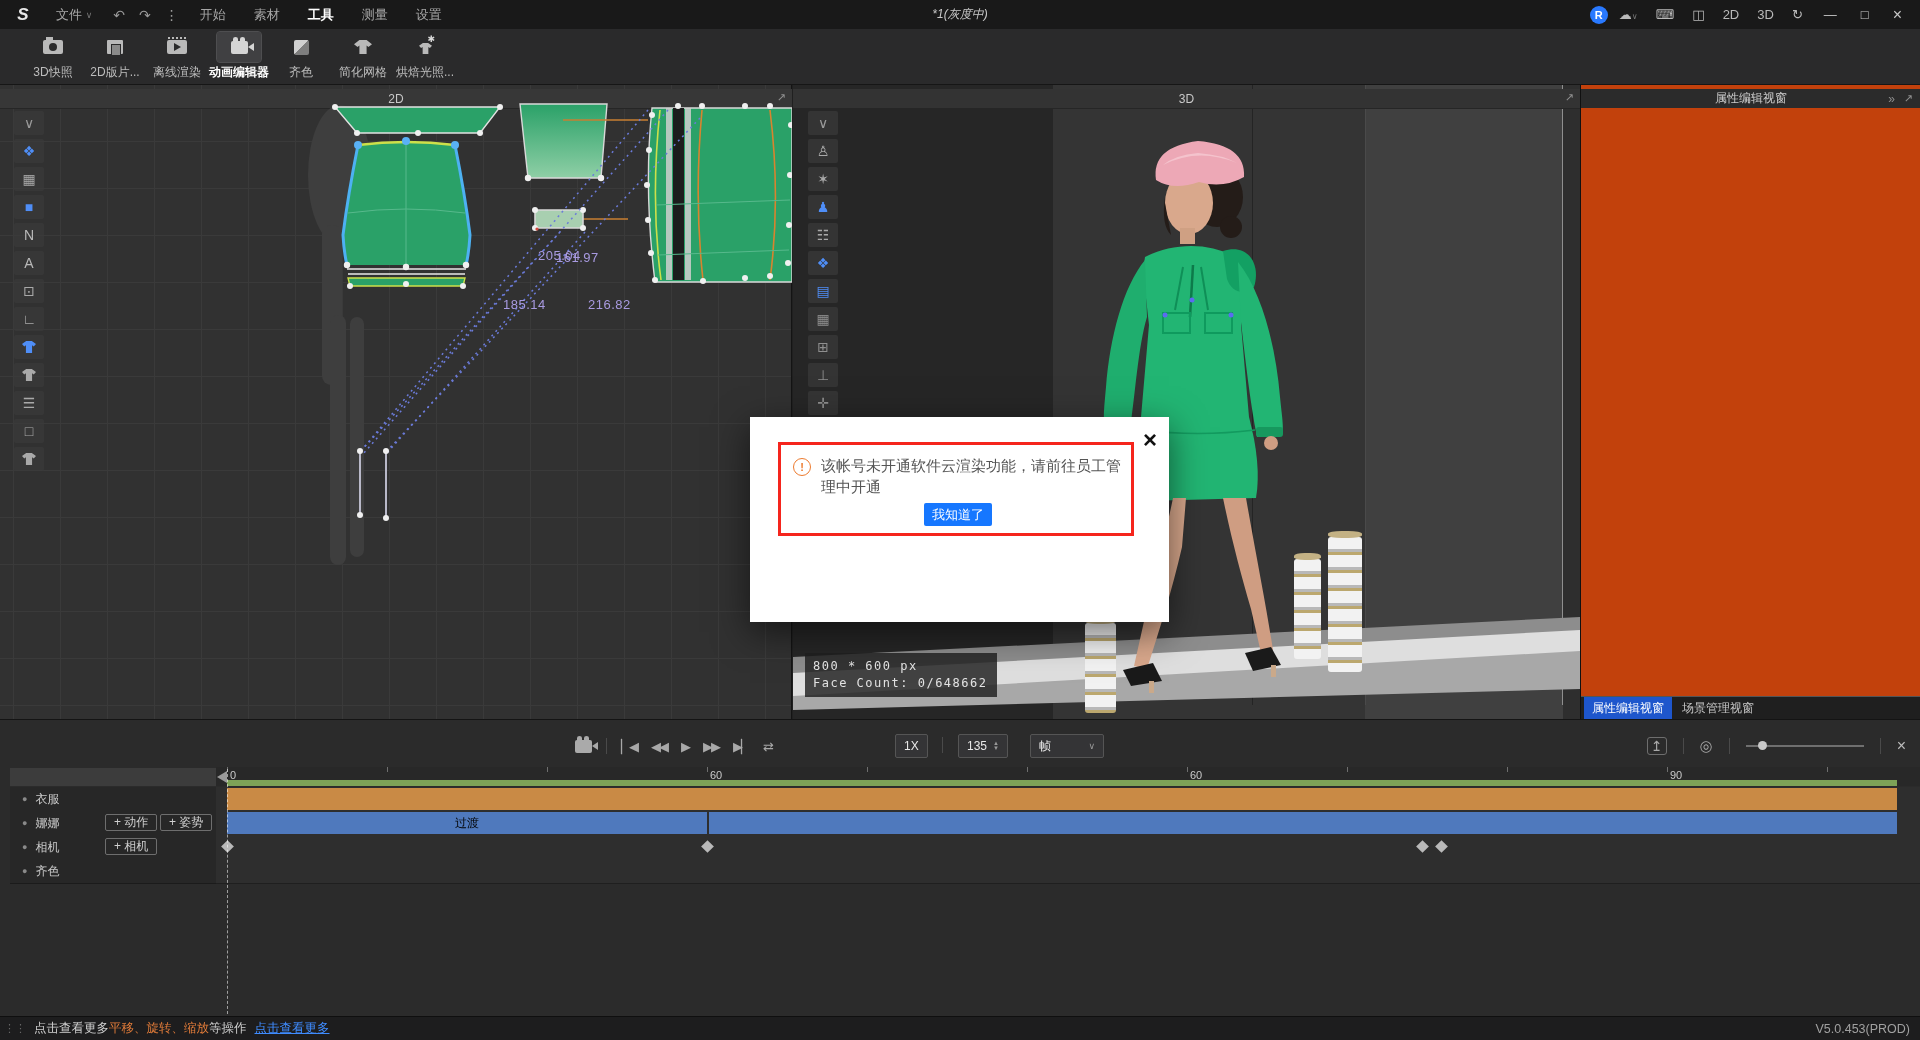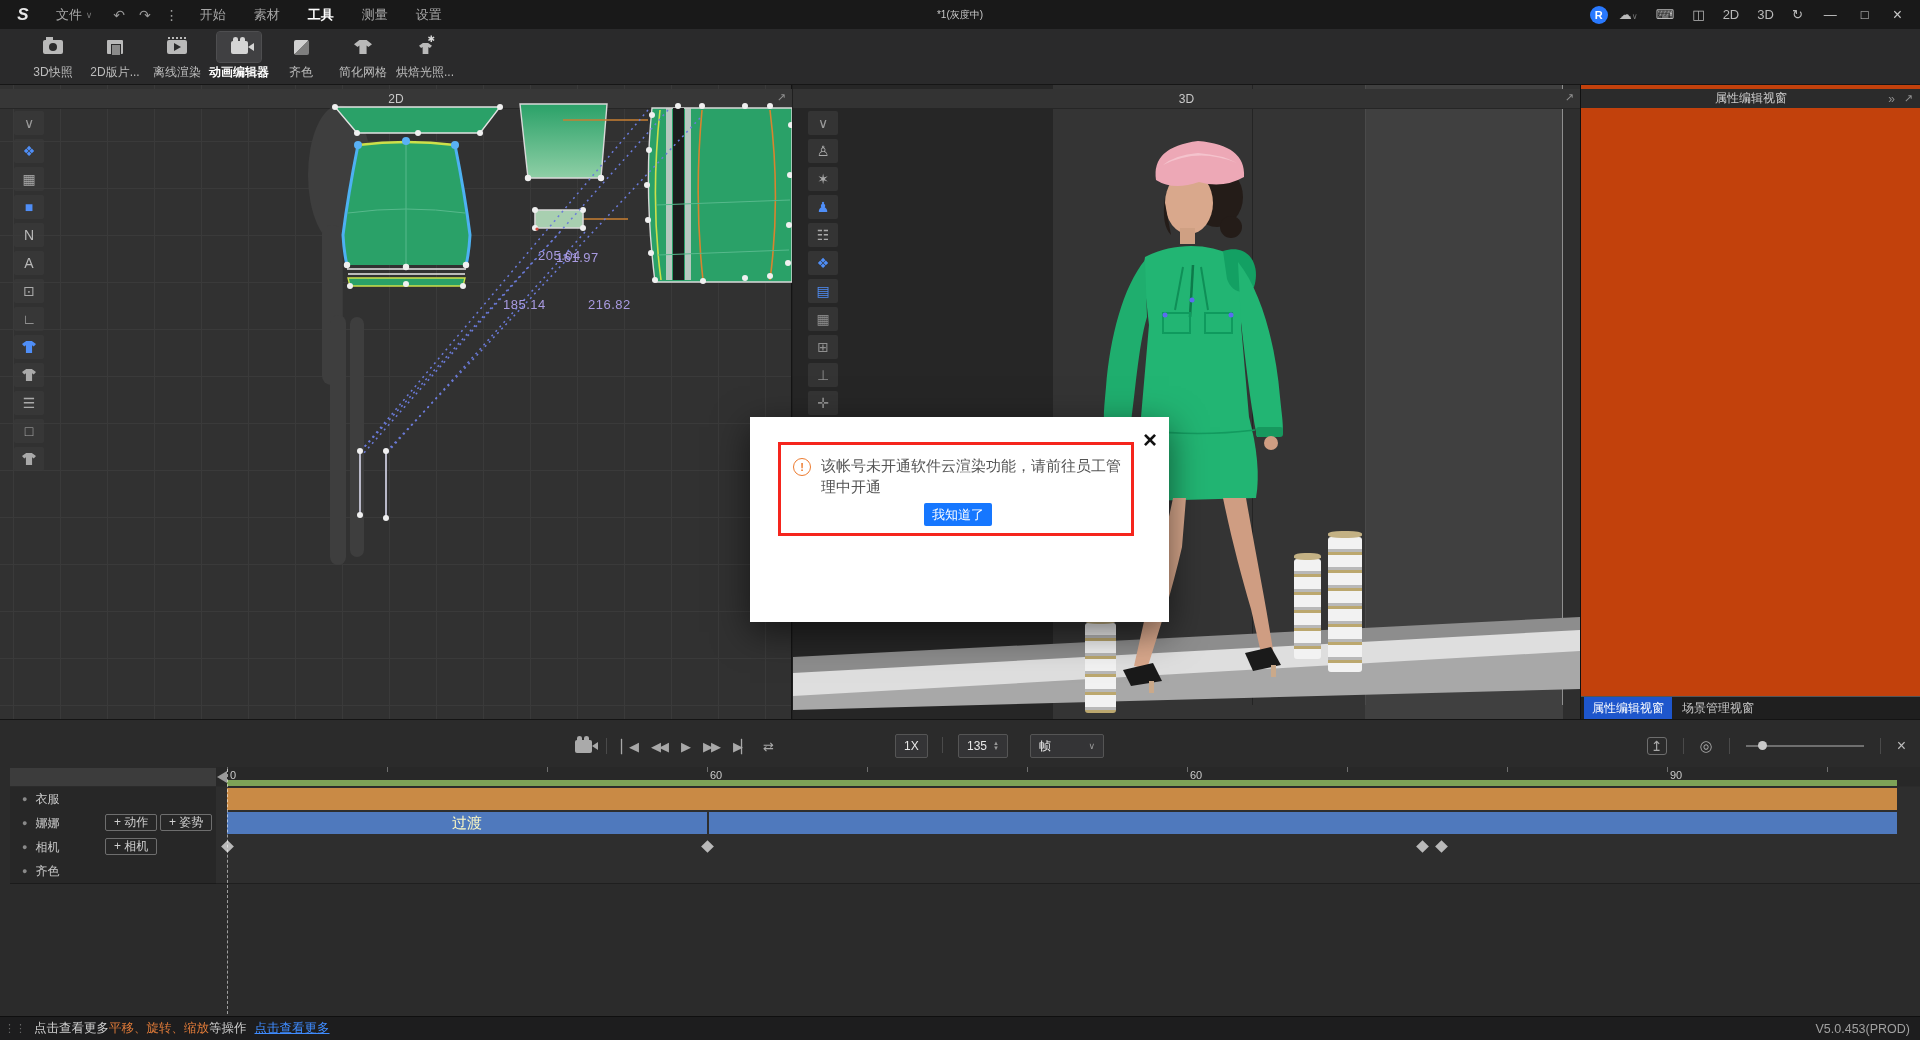--- a/index.html
+++ b/index.html
@@ -9,21 +9,21 @@
 
   
   #titlebar{position:absolute;left:0;top:0;width:1920px;height:29px;background:#191919;
             display:flex;align-items:center;font-size:13px;color:#a6a6a6;}
   #logo{width:22px;height:22px;margin:0 8px 0 12px;color:#e8e8e8;font-weight:bold;font-size:17px;
         font-style:italic;display:flex;align-items:center;justify-content:center;}
   .menu-item{padding:0 14px;height:29px;display:flex;align-items:center;cursor:default;}
   .menu-item.active{color:#fff;font-weight:bold;}
   .tb-ico{padding:0 7px;color:#9a9a9a;font-size:14px;}
   #win-title{position:absolute;left:50%;transform:translateX(-50%);top:0;height:29px;
-             display:flex;align-items:center;color:#c9c9c9;font-size:10px;}
+             display:flex;align-items:center;color:#c9c9c9;font-size:12px;font-style:italic;}
   #titlebar-right{position:absolute;right:0;top:0;height:29px;display:flex;align-items:center;gap:4px;padding-right:8px;}
   #avatar{width:18px;height:18px;border-radius:50%;background:#2979ff;color:#fff;font-size:11px;
           display:flex;align-items:center;justify-content:center;font-weight:bold;}
   .tbr{color:#b9b9b9;font-size:13px;padding:0 7px;}
   .winbtn{color:#c9c9c9;font-size:13px;padding:0 10px;}
 
   
   #toolbar{position:absolute;left:0;top:29px;width:1920px;height:56px;background:#2a2a2b;
            border-bottom:1px solid #161616;display:flex;align-items:flex-start;padding-left:22px;box-sizing:border-box;}
   .tool-item{width:62px;display:flex;flex-direction:column;align-items:center;margin-top:3px;cursor:default;}
@@ -424,20 +424,24 @@
         <div class="tool-cell" style="color: rgb(169, 169, 169);">☷</div>
         <div class="tool-cell" style="color: rgb(79, 142, 247);">❖</div>
         <div class="tool-cell" style="color: rgb(79, 142, 247);">▤</div>
         <div class="tool-cell" style="color: rgb(143, 143, 143);">▦</div>
         <div class="tool-cell" style="color: rgb(143, 143, 143);">⊞</div>
         <div class="tool-cell" style="color: rgb(143, 143, 143);">⊥</div>
         <div class="tool-cell" style="color: rgb(143, 143, 143);">✛</div>
         <div class="tool-cell" style="color: rgb(143, 143, 143);">•</div>
       </div>
 
+    <div id="ovl-info">
+      <div>800 * 600 px</div>
+      <div>Face Count: 0/648662</div>
+    </div>
   </div>
 
   <div id="sidebar">
     <div id="sb-hdr">
       <span>属性编辑视窗</span>
       <span style="position:absolute;right:26px;color:#8f8f8f;">»</span>
       <span style="position:absolute;right:8px;color:#8f8f8f;font-size:11px;">↗</span>
     </div>
     <div id="sb-tabs">
       <div class="sb-tab active">属性编辑视窗</div>
@@ -503,21 +507,21 @@
       </div>
     <div id="lanes">
         <div class="lane-row" style="top: 67px;"></div>
         <div class="lane-row" style="top: 91px;"></div>
         <div class="lane-row" style="top: 115px;"></div>
         <div class="lane-row" style="top: 139px;"></div>
       </div>
     <div id="green-strip" style="left:227px;width:1670px;"></div>
     <div id="bars">
         <div class="bar" style="left: 227px; width: 1670.4px; top: 68px; background: rgb(201, 138, 69);"></div>
-        <div class="bar" style="left: 227px; width: 480px; top: 92px; background: rgb(79, 121, 189); display: flex; align-items: center; justify-content: center; font-size: 15px; color: #fef9c3;">过渡</div>
+        <div class="bar" style="left: 227px; width: 480px; top: 92px; background: rgb(79, 121, 189); display: flex; align-items: center; justify-content: center; font-size: 12px; color: #000000;">过渡</div>
         <div class="bar" style="left: 708.6px; width: 1188.8px; top: 92px; background: rgb(79, 121, 189); display: flex; align-items: center; justify-content: center; font-size: 12px; color: rgb(233, 233, 233);"></div>
         <div class="kf" style="left: 223px; top: 122px;"></div>
         <div class="kf" style="left: 703px; top: 122px;"></div>
         <div class="kf" style="left: 1418.2px; top: 122px;"></div>
         <div class="kf" style="left: 1437.4px; top: 122px;"></div>
       </div>
     <div id="labels-col">
         <div class="lbl-cell" style="top: 67px;">
           <span class="dot">●</span>
           <span>衣服</span>

